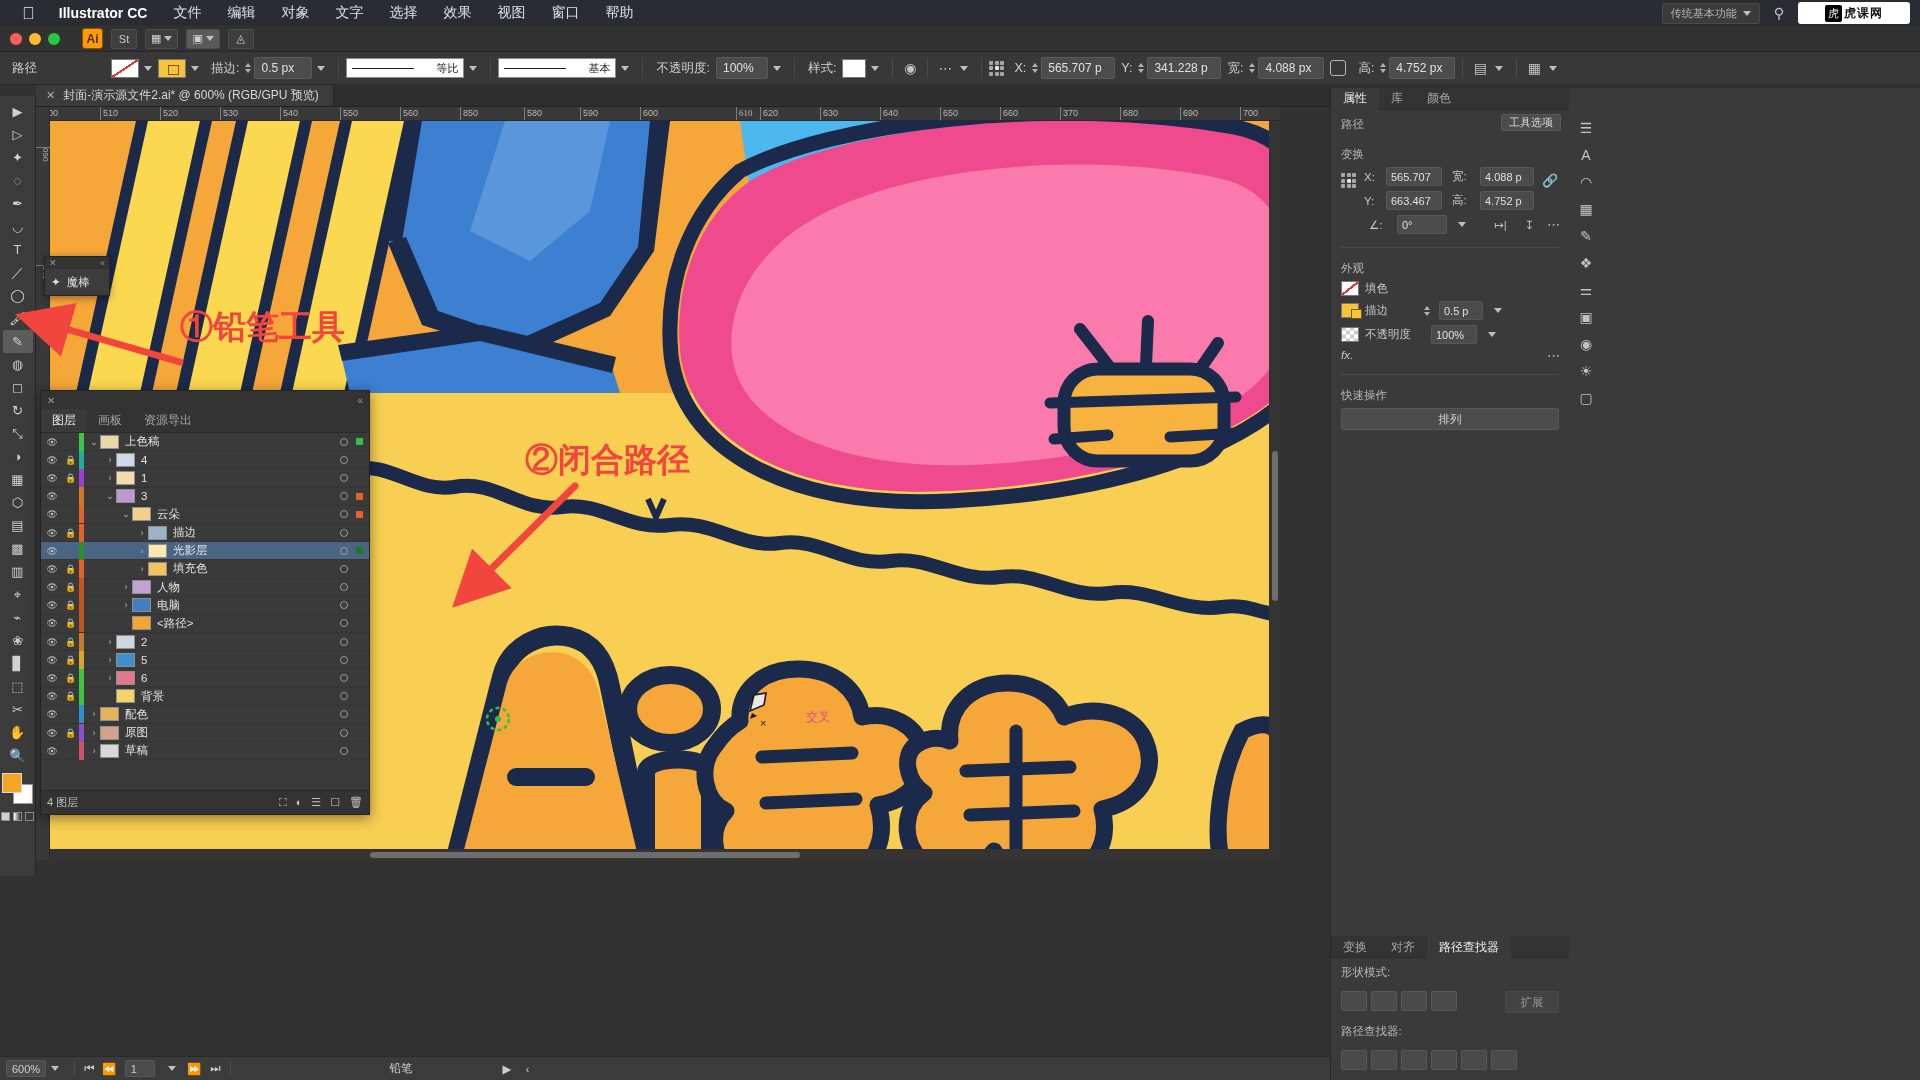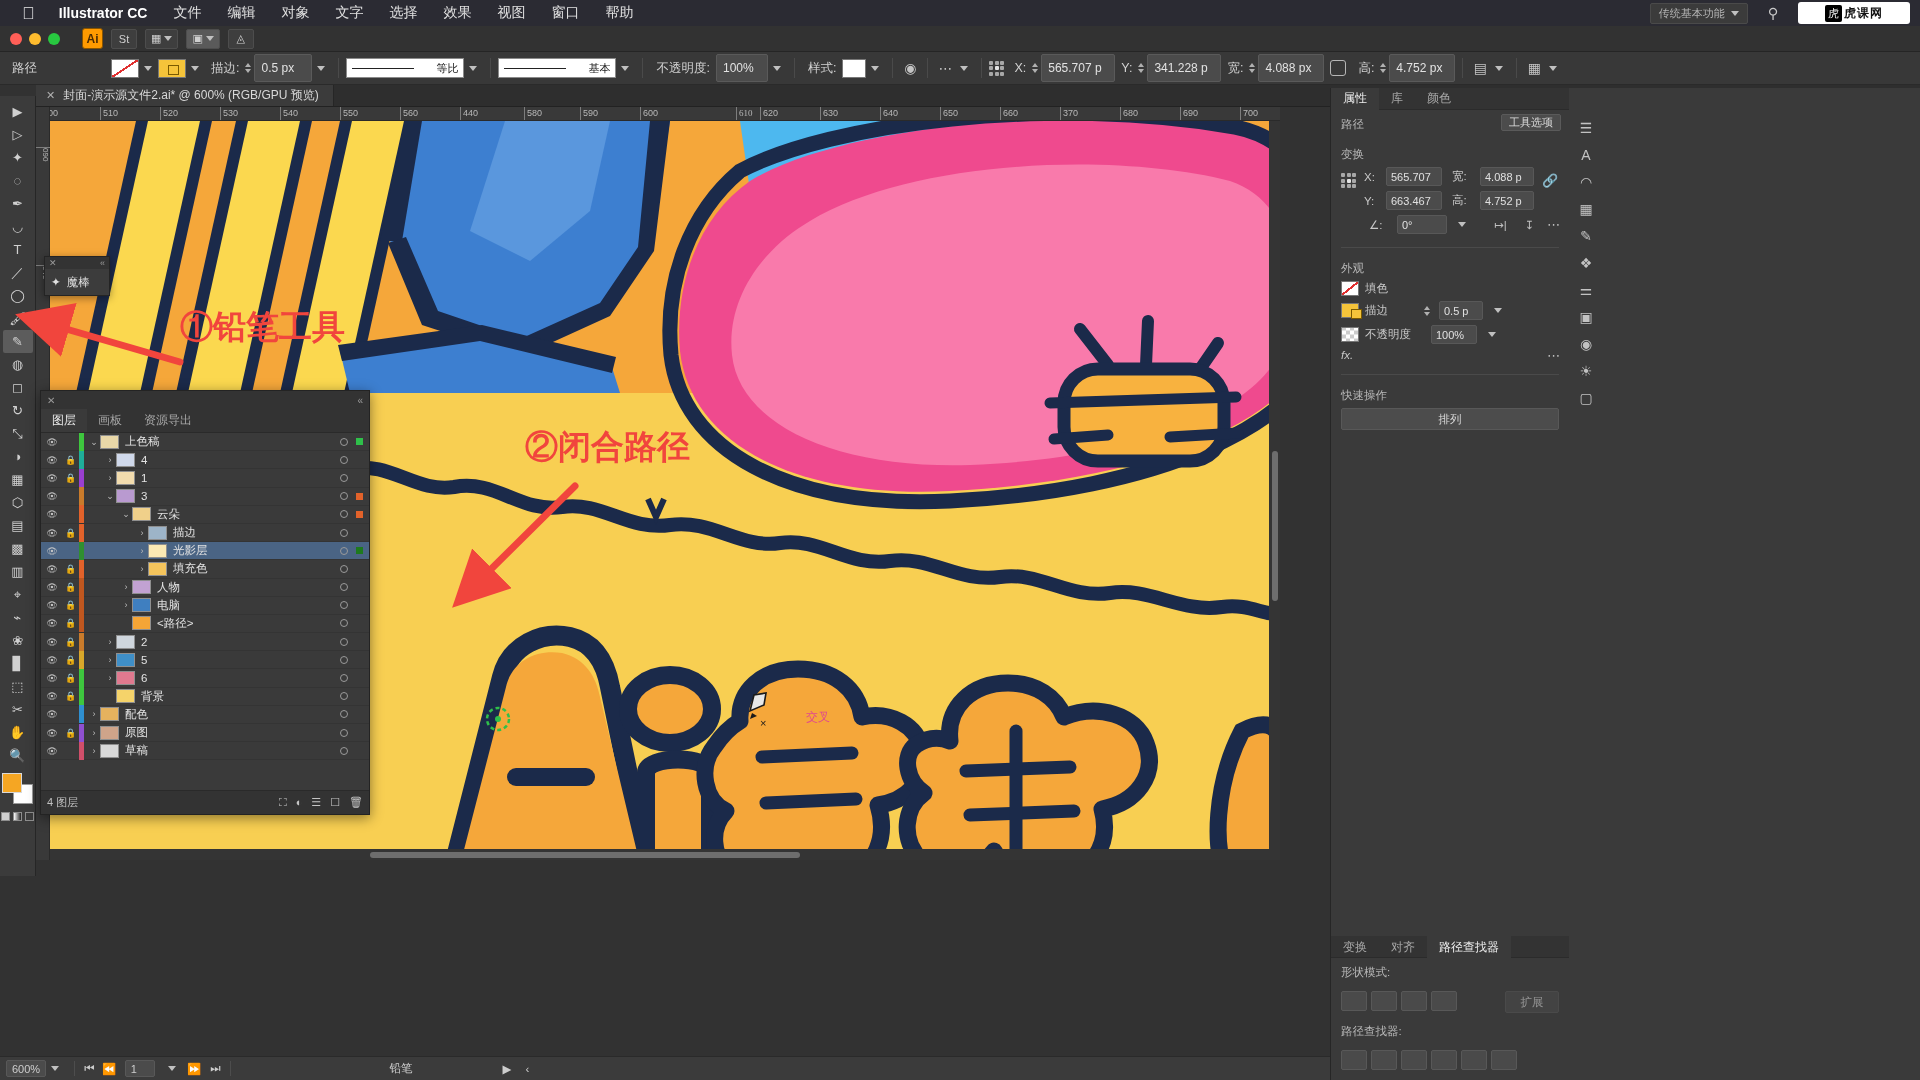--- a/index.html
+++ b/index.html
@@ -15,21 +15,21 @@
 
   
   .menubar {
     position:absolute; left:0; top:0; width:1920px; height:26px;
     background:#2b2b33; display:flex; align-items:center;
     padding-left:22px; gap:0; z-index:60;
   }
   .menubar .apple { color:#e8e8e8; font-size:17px; margin-right:24px; line-height:1; }
   .menubar .appname { color:#fff; font-weight:bold; font-size:14px; margin-right:26px;text-align:right; }
   .menubar .mi { color:#e0e0e0; font-size:14px; margin-right:26px; }
-  .menubar .right { margin-left:auto; display:flex; align-items:center; padding-right:10px; gap:20px; }
+  .menubar .right { margin-left:auto; display:flex; align-items:center; padding-right:10px; gap:14px; }
   .tradbasic { font-size:11px; color:#b4b4b4; display:flex; align-items:center; gap:6px;
     background:#3b3b3b; border:1px solid #4a4a4a; border-radius:2px; padding:2px 8px; }
   .logobox { width:112px; height:22px; background:#fff; border-radius:3px; display:flex;
     align-items:center; justify-content:center; gap:2px; }
   .logobox .sq { width:17px; height:17px; background:#000; color:#fff; font-size:11px;
     display:flex; align-items:center; justify-content:center; border-radius:2px;}
   .logobox .tx { color:#111; font-size:12px; font-weight:bold; letter-spacing:1px;}
 
   
   .winrow {
@@ -59,21 +59,21 @@
   .swatch { width:28px;height:19px;border:1px solid #777; background:#fff; }
   .swatch.none { background:
       linear-gradient(to bottom right, transparent calc(50% - 1px), #e03030 calc(50% - 1px),
       #e03030 calc(50% + 1px), transparent calc(50% + 1px)), #ffffff; }
   .swatch.fillorange{ background:#f5c43a; position:relative; }
   .swatch.fillorange:after{content:"";position:absolute;left:9px;top:5px;width:9px;height:8px;
     border:1.5px solid #7a5a00; background:#f5c43a;}
   .swatch.white{ background:#fff; }
   .caret { width:0;height:0;border-left:4px solid transparent;border-right:4px solid transparent;
     border-top:5px solid #c0c0c0; margin:0 6px 0 5px; }
-  .numfield { height:28px; background:#4b4b4b; border:1px solid #5a5a5a; border-radius:2px;
+  .numfield { height:22px; background:#4b4b4b; border:1px solid #5a5a5a; border-radius:2px;
     color:#e2e2e2; font-size:12px; display:flex; align-items:center; padding:0 6px; min-width:58px; }
   .stepper { display:flex;flex-direction:column;justify-content:center;margin-right:3px;gap:2px; }
   .stepper i { width:0;height:0;border-left:3.5px solid transparent;border-right:3.5px solid transparent; display:block;}
   .stepper i.up{ border-bottom:4px solid #b0b0b0; }
   .stepper i.dn{ border-top:4px solid #b0b0b0; }
   .strokebox { width:118px;height:20px;background:#fff;border:1px solid #8a8a8a;
     display:flex;align-items:center;justify-content:space-between;padding:0 5px;
     font-size:11px;color:#222; }
   .strokebox .ln { width:62px;height:1px;background:#222; }
   .gridicon { display:grid;grid-template-columns:repeat(3,4px);grid-template-rows:repeat(3,4px);gap:1.5px; }
@@ -200,21 +200,21 @@
   
   .vscroll { position:absolute; right:0; top:0; width:11px; height:100%; background:#343434; }
   .vscroll i { position:absolute; left:2.5px; width:6px; background:#6e6e6e; border-radius:3px; }
   .hscroll { position:absolute; left:0; bottom:0; height:11px; width:100%; background:#343434; }
   .hscroll i { position:absolute; top:2.5px; height:6px; background:#6e6e6e; border-radius:3px; }
 
   
   .anno { position:absolute; color:#f1453d; font-weight:bold; z-index:80;
      font-family:"Liberation Sans",sans-serif; white-space:nowrap; }
   .anno1 { left:180px; top:305px; font-size:33px; }
-  .anno2 { left:525px; top:425px; font-size:33px;text-align:center; }
+  .anno2 { left:525px; top:438px; font-size:33px;text-align:center; }
   .arrow-svg { position:absolute; z-index:79; pointer-events:none; }
 </style>
 </head>
 <body>
 
 <div class="app">
 
   <div class="menubar">
     <span class="apple"></span>
     <span class="appname">Illustrator CC</span>
@@ -345,21 +345,21 @@
   </div>
 
   <div class="ruler-h" id="rh">
       <div class="tk" style="left: 4px;">500</div>
       <div class="tk" style="left: 64px;">510</div>
       <div class="tk" style="left: 124px;">520</div>
       <div class="tk" style="left: 184px;">530</div>
       <div class="tk" style="left: 244px;">540</div>
       <div class="tk" style="left: 304px;">550</div>
       <div class="tk" style="left: 364px;">560</div>
-      <div class="tk" style="left: 424px;">440</div>
+      <div class="tk" style="left: 424px;">850</div>
       <div class="tk" style="left: 488px;">580</div>
       <div class="tk" style="left: 544px;">590</div>
       <div class="tk" style="left: 604px;">600</div>
       <div class="tk" style="left: 700px; font-family: Liberation Serif, serif;">610</div>
       <div class="tk" style="left: 724px;">620</div>
       <div class="tk" style="left: 784px;">630</div>
       <div class="tk" style="left: 844px;">640</div>
       <div class="tk" style="left: 904px;">650</div>
       <div class="tk" style="left: 964px;">660</div>
       <div class="tk" style="left: 1024px;">370</div>

